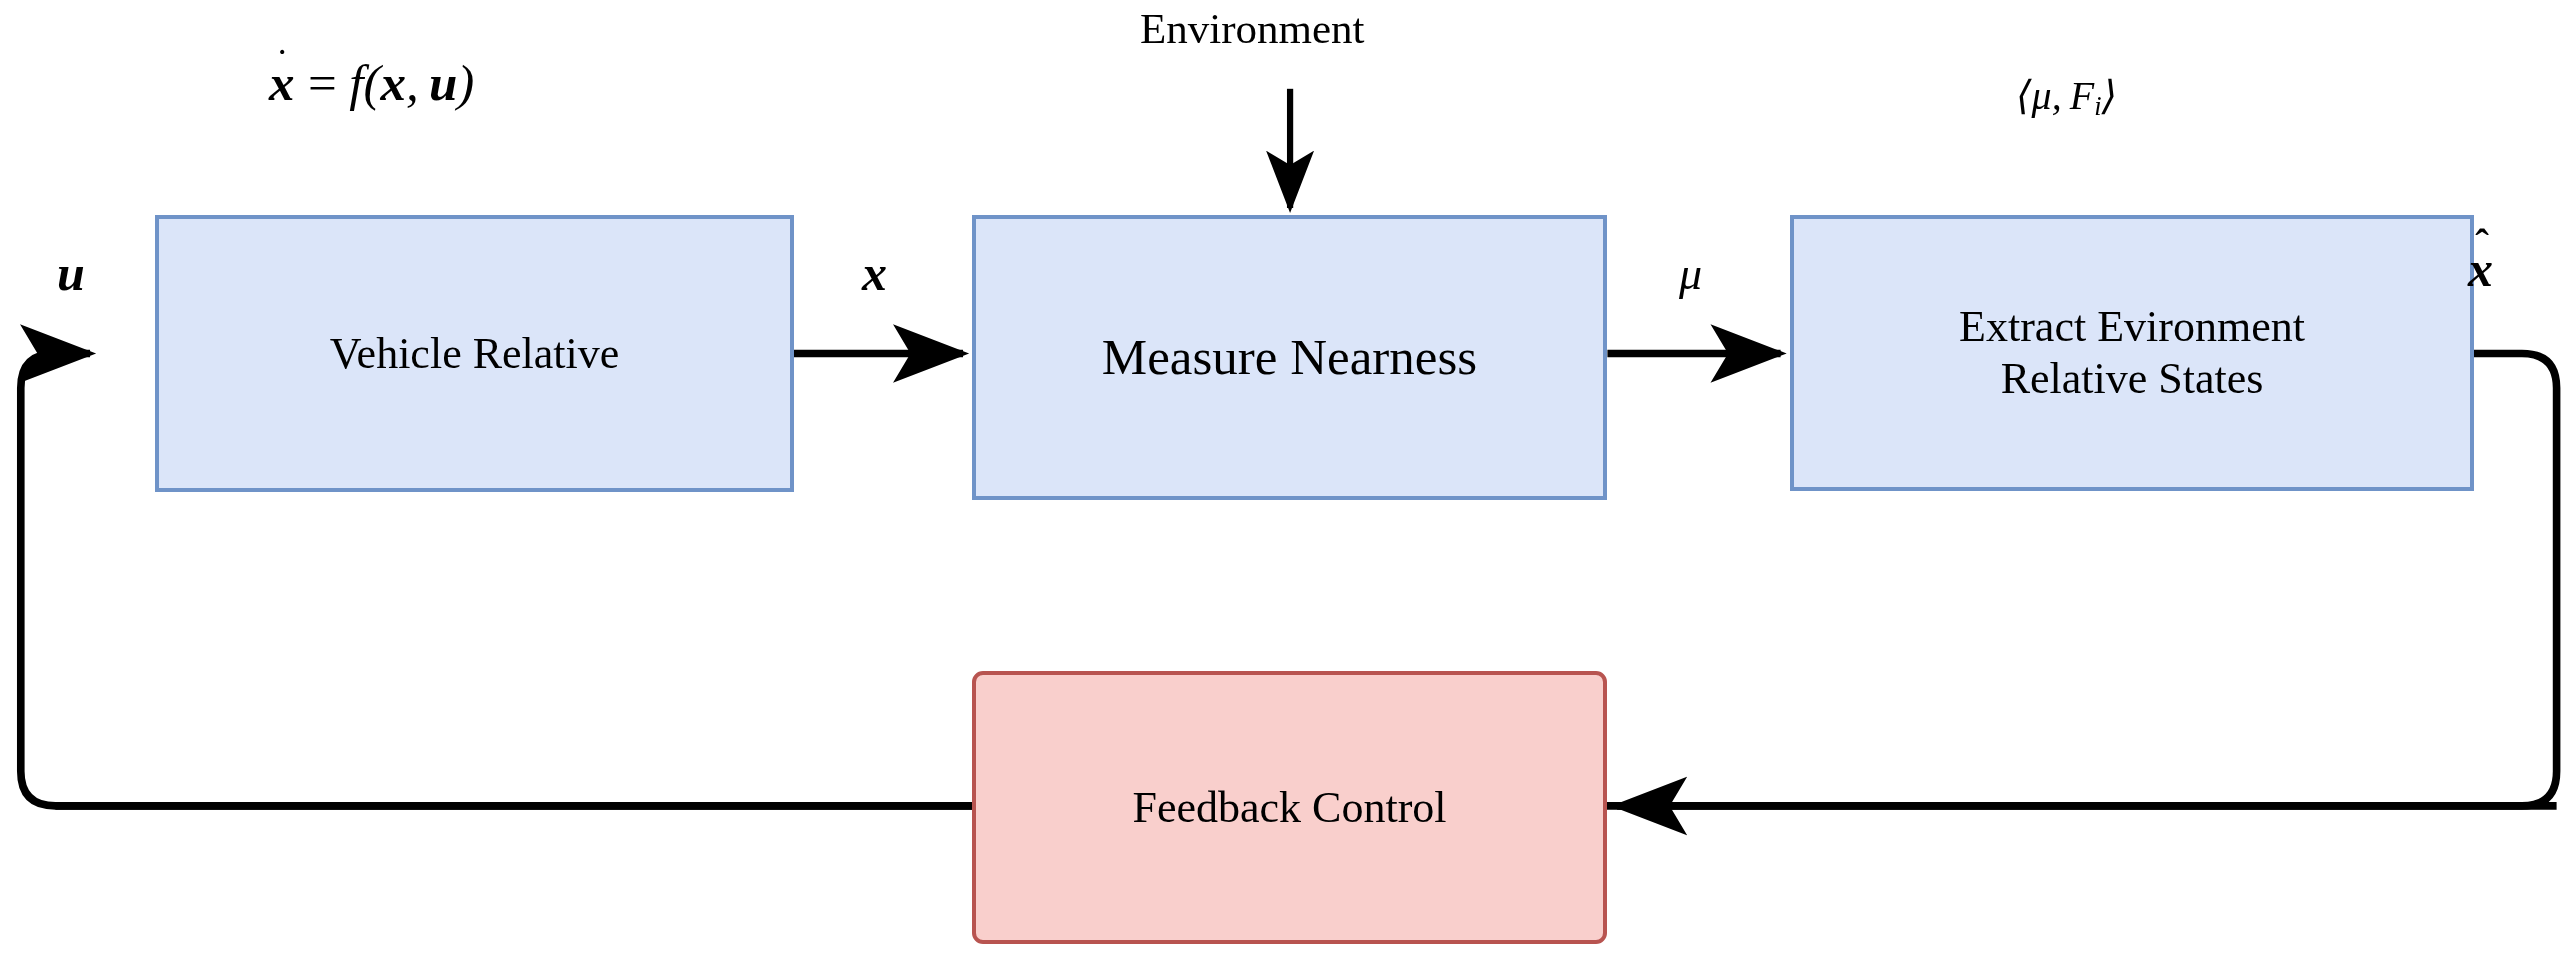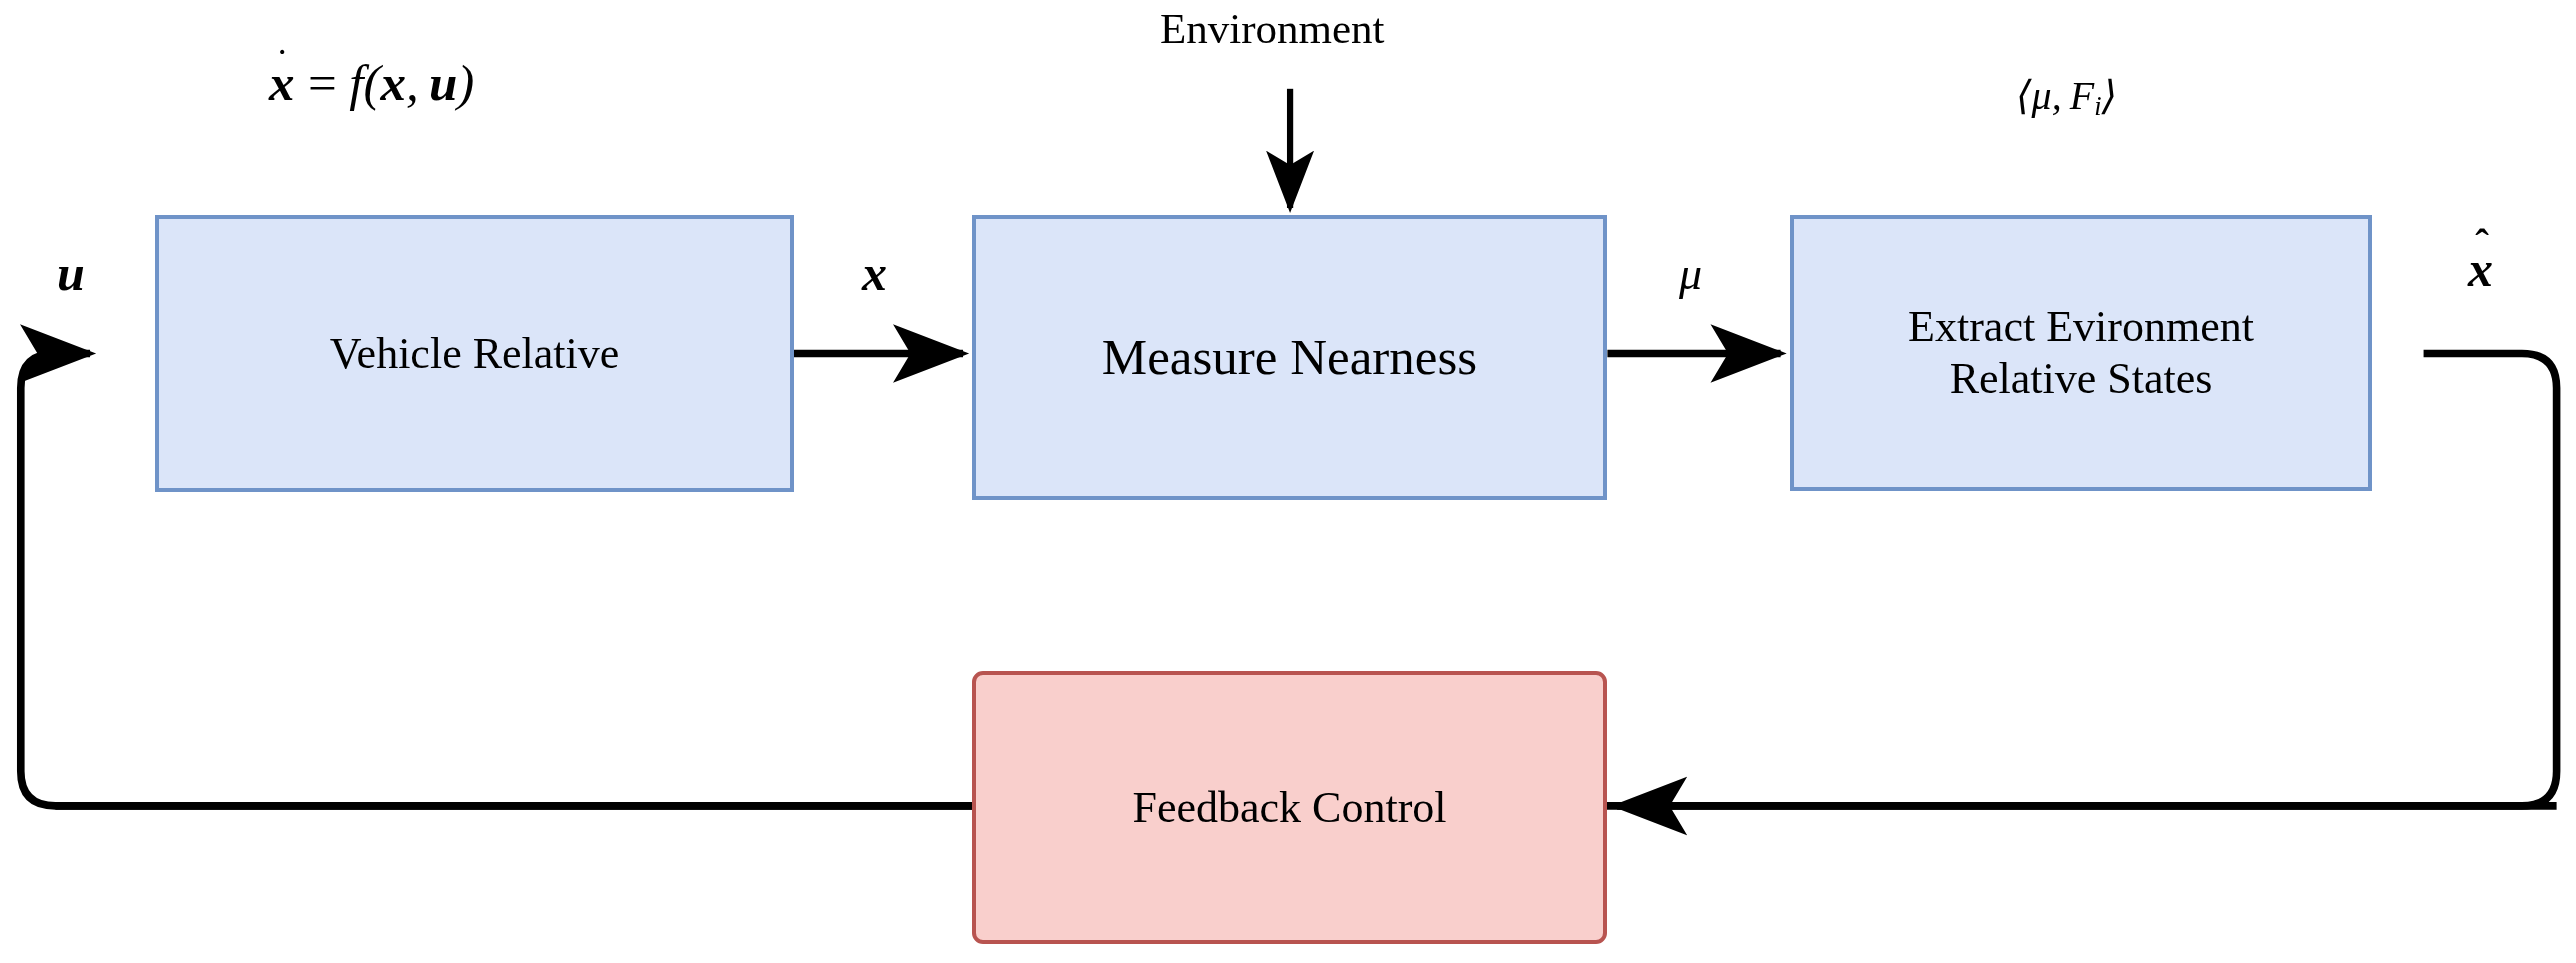--- a/index.html
+++ b/index.html
@@ -10,30 +10,30 @@
 
   .node{position:absolute;box-sizing:border-box;display:flex;align-items:center;
         justify-content:center;text-align:center;line-height:1.18;}
   .node .node-label{display:block;white-space:pre-line;}
 
   .node.blue{background:#dbe5f9;border:4.8px solid #6f93c8;}
   .node.pink{background:#f9cfcc;border:4.8px solid #b85450;}
 
   #node-vehicle-dynamics{left:155px;top:215px;width:639px;height:277px;font-size:44px;}
   #node-measure-nearness{left:972px;top:215px;width:635px;height:285px;font-size:51px;font-family:Liberation Serif, serif;}
-  #node-extract-states{left:1790px;top:215px;width:582px;height:276px;font-size:44px;justify-content:center;}
+  #node-extract-states{left:1790px;top:215px;width:684px;height:276px;font-size:44px;justify-content:center;}
   #node-feedback-control{left:972px;top:671px;width:635px;height:273px;font-size:44px;border-radius:11px;}
 
   .ann{position:absolute;white-space:nowrap;}
   .ann.plain{font-size:43px;}
   .math{font-style:italic;}
   .vec{font-style:italic;font-weight:bold;}
 
   #eq-vehicle-dynamics{left:269px;top:54px;font-size:51px;}
-  #label-environment{left:1140px;top:4.2px;font-size:43px;margin-left:20px;}
+  #label-environment{left:1140px;top:4.2px;font-size:43px;}
   #eq-extract-states{left:1988px;top:72px;font-size:40px;margin-left:28px;}
 
   #label-u{left:57px;top:244px;font-size:50px;}
   #label-x{left:862px;top:244px;font-size:50px;}
   #label-mu{left:1679px;top:247px;font-size:46px;}
   #label-xhat{left:2468px;top:240px;font-size:50px;}
 
   .dotacc{position:relative;display:inline-block;}
   .dotacc>.acc{position:absolute;left:50%;top:-0.30em;transform:translateX(-46%);
                font-size:0.55em;font-style:normal;font-weight:bold;line-height:1;}

